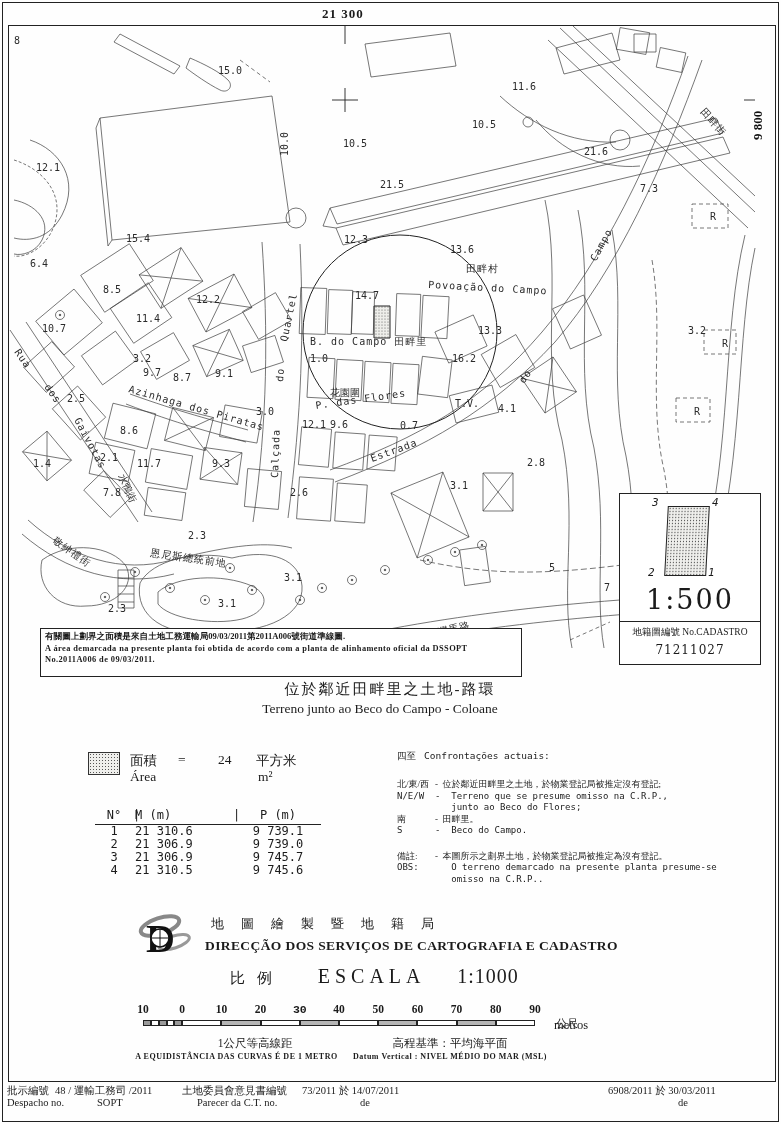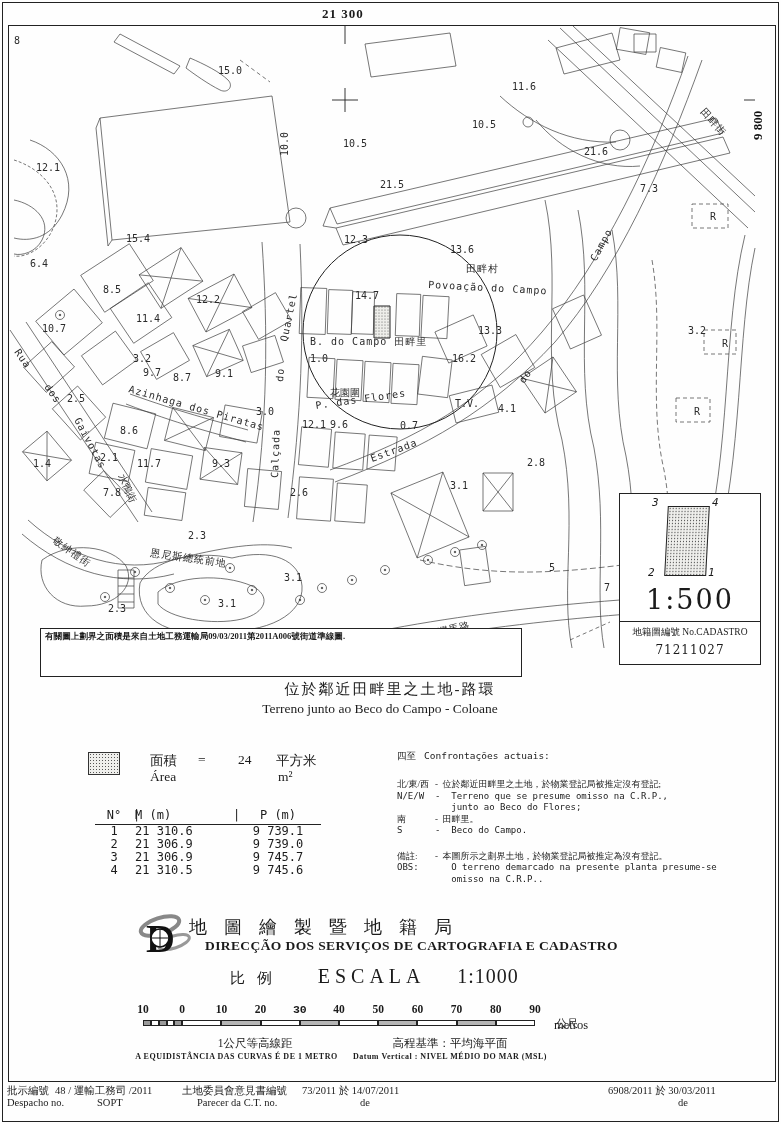--- a/index.html
+++ b/index.html
@@ -27,41 +27,41 @@
   .inset-corner{position:absolute;font-style:italic;font-size:11px;font-family:"DejaVu Sans Mono",monospace;}
   .inset-scale{font-size:27px;letter-spacing:2px;font-family:"DejaVu Serif",serif;margin-top:2px;text-align:center;}
   .inset-divider{border-top:1px solid #222;margin-top:6px;}
   .inset-cad-label{font-size:9.5px;margin-top:4px;}
   .inset-cad-no{font-size:12px;letter-spacing:1px;margin-top:4px;font-family:"DejaVu Serif",serif;}
   
   .title-zh{left:260px;top:680px;width:260px;text-align:center;font-size:15px;letter-spacing:2px;white-space:nowrap;}
   .title-pt{left:230px;top:701px;width:300px;text-align:center;font-size:13.5px;white-space:nowrap;}
   
   .swatch{left:88px;top:752px;width:30px;height:21px;border:1px solid #333;}
-  .area-row{font-size:13.5px;margin-left:20px;}
+  .area-row{font-size:13.5px;}
   
   .ctable{left:95px;top:808px;font-family:"DejaVu Sans Mono",monospace;font-size:12px;}
   .ctable .hdr{display:flex;border-bottom:1px solid #222;padding-bottom:2px;}
   .ctable .hdr span{display:inline-block;}
   .crow{display:flex;line-height:13px;}
   .c1{width:38px;text-align:center;}
   .c2{width:98px;text-align:left;}
   .c3{width:86px;text-align:center;}
   .pipe{width:2px;}
   
   .conf{left:397px;top:750px;width:330px;font-size:9px;}
   .conf-head{display:flex;gap:8px;font-family:"DejaVu Sans Mono",monospace;font-size:9.5px;}
   .conf-rows{margin-top:16px;}
   .conf-row{display:flex;line-height:11.5px;}
   .conf-dir{width:38px;flex:none;}
   .conf-txt{white-space:pre;}
   .mono{font-family:"DejaVu Sans Mono",monospace;}
   .obs{margin-top:14px;}
   
-  .agency-zh{left:189px;top:915px;width:360px;text-align:justify;font-size:18px;letter-spacing:17px;white-space:nowrap;}
+  .agency-zh{left:211px;top:915px;width:360px;text-align:justify;font-size:13px;letter-spacing:17px;white-space:nowrap;}
   .agency-pt{left:205px;top:938px;width:390px;font-size:13.5px;font-weight:bold;letter-spacing:.4px;white-space:nowrap;}
   .escala-row{left:230px;top:965px;font-size:15px;white-space:nowrap;}
   .escala-zh{letter-spacing:12px;font-size:15px;}
   .escala-pt{font-size:20px;letter-spacing:5px;margin-left:30px;}
   .escala-val{font-size:20px;letter-spacing:1px;margin-left:28px;}
   
   .sb-tick{position:absolute;transform:translateX(-50%);font-weight:bold;font-size:11.5px;}
   .sb-seg{position:absolute;height:6px;border:1px solid #222;box-sizing:border-box;}
   .sb-unit-zh{left:556px;top:1016px;font-size:11px;}
   .sb-unit-pt{left:554px;top:1018px;font-size:12.5px;}
@@ -450,20 +450,21 @@
         <text x="310" y="345" class="ml street" font-size="8" fill="#2b2b2b">B. do Campo 田畔里</text>
         <text x="316" y="409" transform="rotate(-8 316 409)" class="ml street" font-size="8" fill="#2b2b2b">P. das Flores</text>
         <text x="330" y="396" class="ml zh" font-size="6" fill="#2b2b2b">花園圍</text>
         <text x="118" y="476" transform="rotate(65 118 476)" class="ml zh" font-size="7" fill="#2b2b2b">水鴨街</text>
         <text x="762" y="140" transform="rotate(-90 762 140)" class="ml coord" fill="#2b2b2b">9 800</text>
       </g>
   </svg>
 
   <div class="abs note-box">
     <div>有關圖上劃界之面積是來自土地工務運輸局09/03/2011第2011A006號街道準線圖.</div>
+    <div class="note-pt">A área demarcada na presente planta foi obtida de acordo com a planta de alinhamento oficial da DSSOPT  No.2011A006 de 09/03/2011.</div>
   </div>
 
   <div class="abs inset-box">
     <div class="inset-diagram">
       <div class="inset-parcel stipple"></div>
       <span class="inset-corner" style="left:32px;top:2px;">3</span>
       <span class="inset-corner" style="left:92px;top:2px;">4</span>
       <span class="inset-corner" style="left:28px;top:72px;">2</span>
       <span class="inset-corner" style="left:88px;top:72px;">1</span>
     </div>

